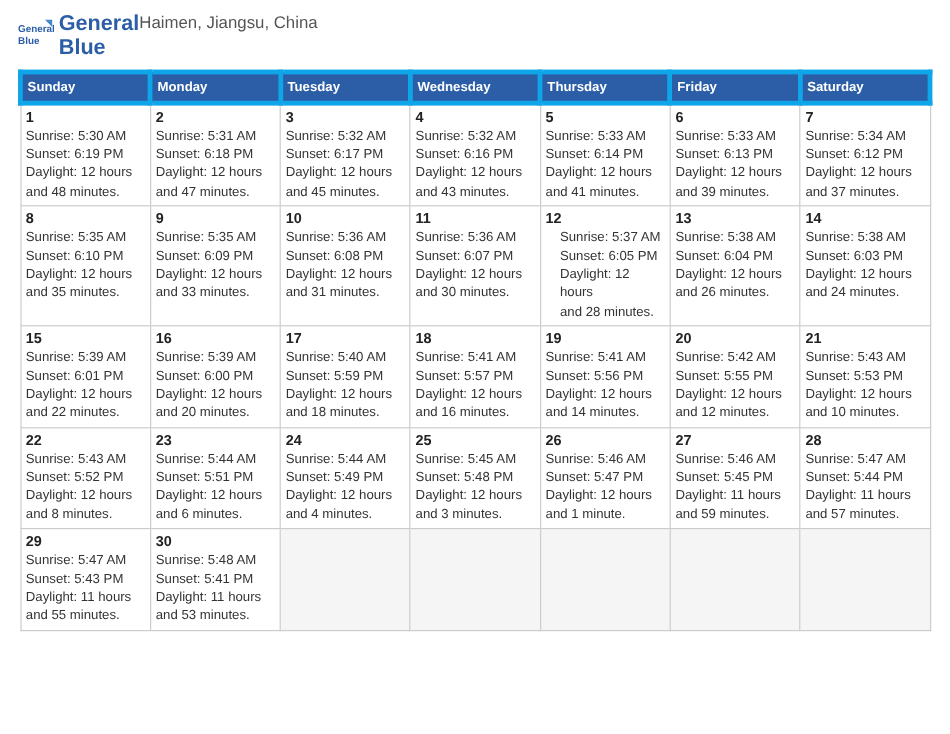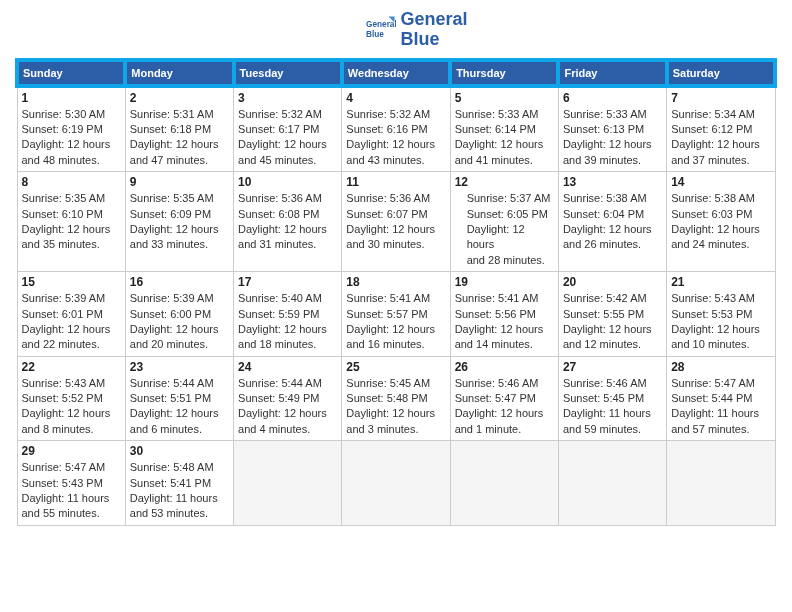--- a/index.html
+++ b/index.html
@@ -11,24 +11,23 @@
       overflow: hidden;
     }
     .page {
       width: 792px;
       height: 612px;
       padding: 10px 15px;
       background: #fff;
     }
     .header {
       display: flex;
-      justify-content: center;
+      justify-content: flex-start;
       align-items: flex-start;
       margin-bottom: 8px;
-      margin-left: 42px;
     }
     .logo {
       display: flex;
       align-items: center;
     }
     .logo-text {
       font-size: 18px;
       font-weight: bold;
       color: #2b5ea7;
       line-height: 1.1;
@@ -100,20 +99,21 @@
     <polygon points="30,2 38,10 38,2" fill="#4488cc"></polygon>
   </svg>
       <div>
         <div class="logo-text">
           <span>General</span><br>
           <span>Blue</span>
         </div>
       </div>
     </div>
     <div class="title-block">
+      <div class="title-location">Haimen, Jiangsu, China</div>
     </div>
   </div>
 
   <table class="calendar">
     <thead>
       <tr>
       <th>Sunday</th>
           <th>Monday</th>
           <th>Tuesday</th>
           <th>Wednesday</th>

